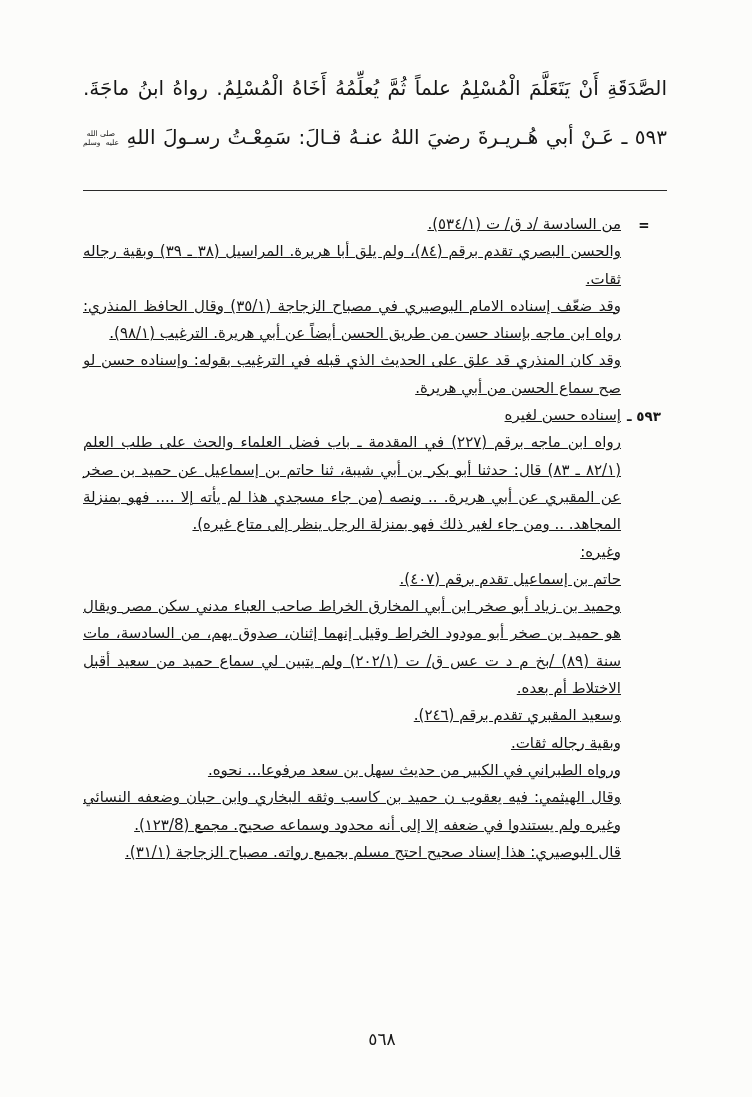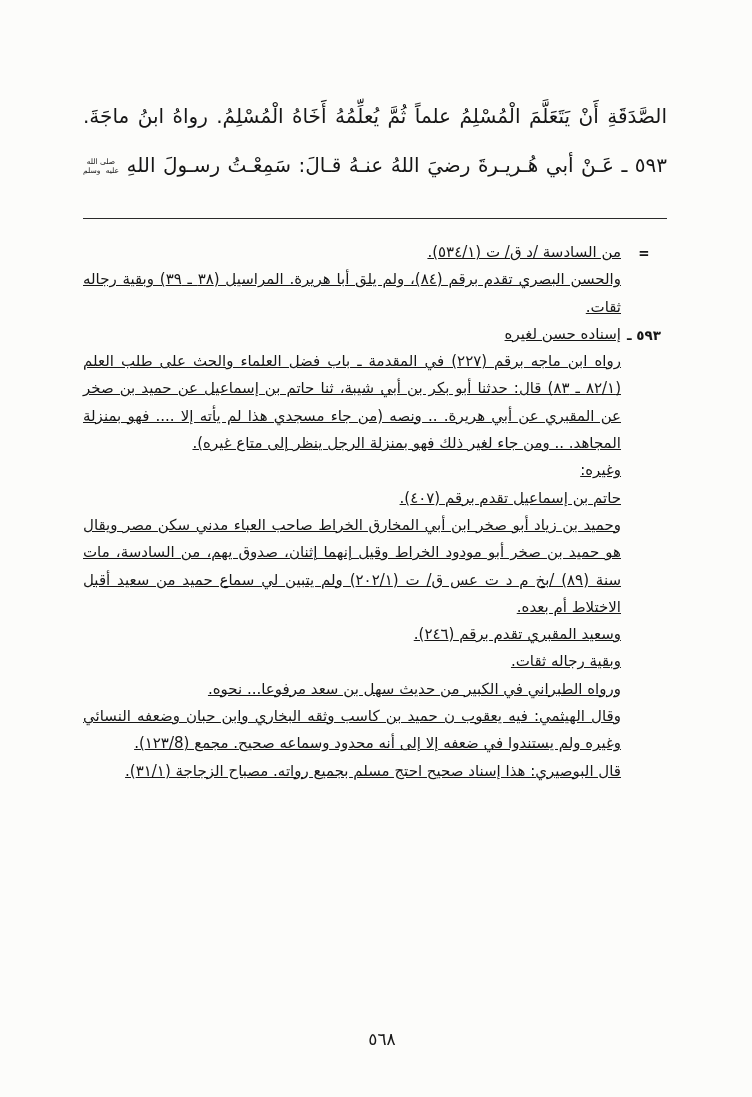--- a/index.html
+++ b/index.html
@@ -15,21 +15,21 @@
     color: #161616;
     overflow: hidden;
   }
   .content {
     position: absolute;
     top: 0;
     right: 85px;
     width: 584px;
   }
   .matn {
-    padding-top: 92px;
+    padding-top: 64px;
     font-size: 20px;
     line-height: 2.45;
   }
   .matn p {
     margin: 0;
     text-align: justify;
     text-align-last: justify;
   }
   .honorific {
     display: inline-block;
@@ -98,21 +98,29 @@
       <div class="fn-row">
         <div class="fn-marker">=</div>
         <div class="fn-text">من السادسة /د ق/ ت (٥٣٤/١).</div>
       </div>
 
       <div class="fn-row">
         <div class="fn-marker"></div>
         <div class="fn-text">والحسن البصري تقدم برقم (٨٤)، ولم يلق أبا هريرة. المراسيل (٣٨ ـ ٣٩) وبقية رجاله ثقات.</div>
       </div>
 
+      <div class="fn-row">
+        <div class="fn-marker"></div>
+        <div class="fn-text">وقد ضعّف إسناده الامام البوصيري في مصباح الزجاجة (٣٥/١) وقال الحافظ المنذري: رواه ابن ماجه بإسناد حسن من طريق الحسن أيضاً عن أبي هريرة. الترغيب (٩٨/١).</div>
+      </div>
 
+      <div class="fn-row">
+        <div class="fn-marker"></div>
+        <div class="fn-text">وقد كان المنذري قد علق على الحديث الذي قبله في الترغيب بقوله: وإسناده حسن لو صح سماع الحسن من أبي هريرة.</div>
+      </div>
 
       <div class="fn-row">
         <div class="fn-marker">٥٩٣ ـ</div>
         <div class="fn-text">إسناده حسن لغيره</div>
       </div>
 
       <div class="fn-row">
         <div class="fn-marker"></div>
         <div class="fn-text">رواه ابن ماجه برقم (٢٢٧) في المقدمة ـ باب فضل العلماء والحث على طلب العلم (٨٢/١ ـ ٨٣) قال: حدثنا أبو بكر بن أبي شيبة، ثنا حاتم بن إسماعيل عن حميد بن صخر عن المقبري عن أبي هريرة. .. ونصه (من جاء مسجدي هذا لم يأته إلا .... فهو بمنزلة المجاهد. .. ومن جاء لغير ذلك فهو بمنزلة الرجل ينظر إلى متاع غيره).</div>
       </div>

